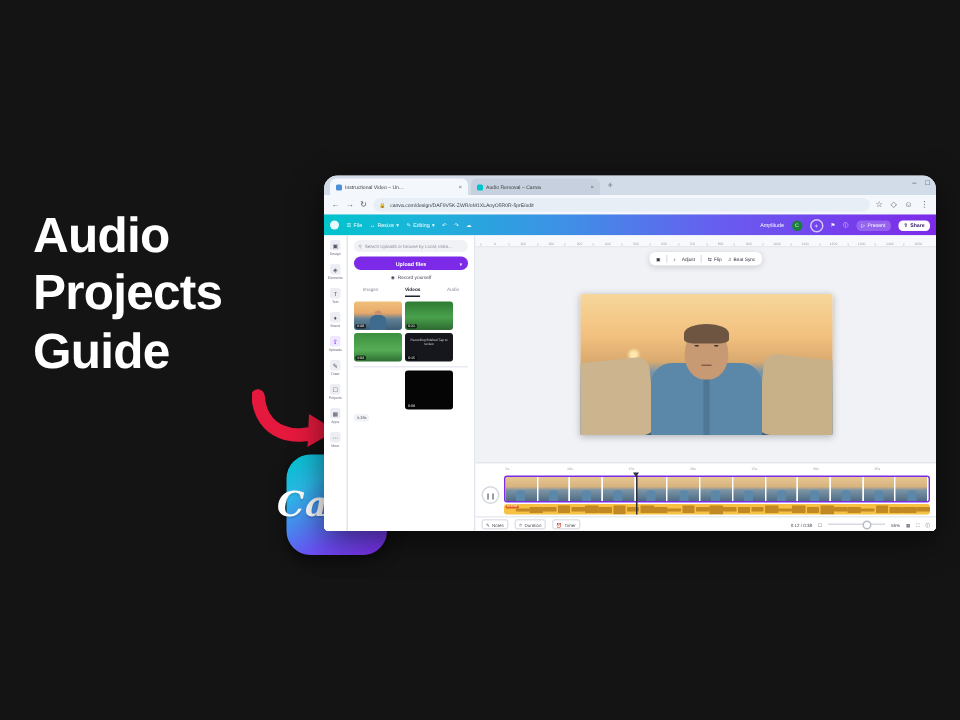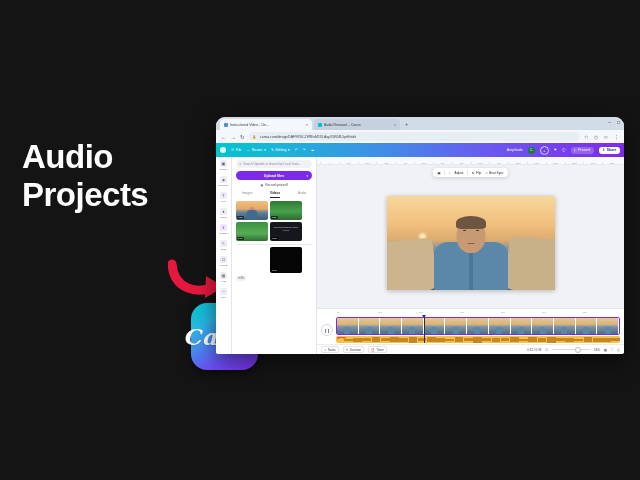--- a/index.html
+++ b/index.html
@@ -256,20 +256,21 @@
   .sb-spacer{flex:1;}
   .zoom-slider{width:38px;height:1px;background:#d8dae2;position:relative;}
   .zoom-knob{position:absolute;left:60%;top:-2px;width:4px;height:4px;border-radius:50%;background:#fff;border:.5px solid #b9bcc7;}
 </style>
 </head>
 <body>
 
 <div class="title-block">
   <span class="title-line">Audio</span>
   <span class="title-line">Projects</span>
+  <span class="title-line">Guide</span>
 </div>
 
 <svg class="arrow" viewBox="0 0 58 44">
   <path d="M4 8 C 6 34, 30 38, 45 31" stroke="#e5193d" stroke-width="9" fill="none" stroke-linecap="round"></path>
   <path d="M38 20 L56 31 L37 42 Z" fill="#e5193d"></path>
 </svg>
 
 <div class="canva-icon">
   <span class="canva-wordmark">Canva</span>
 </div>

